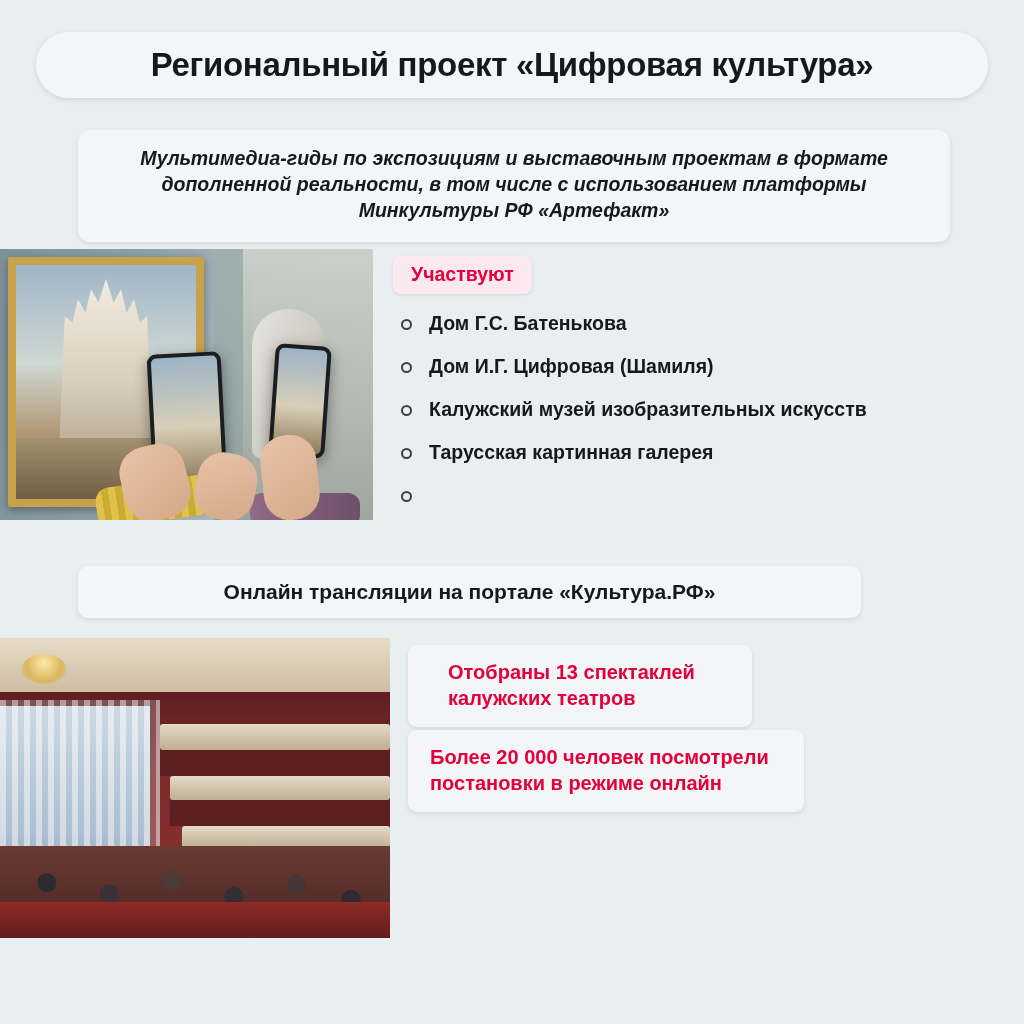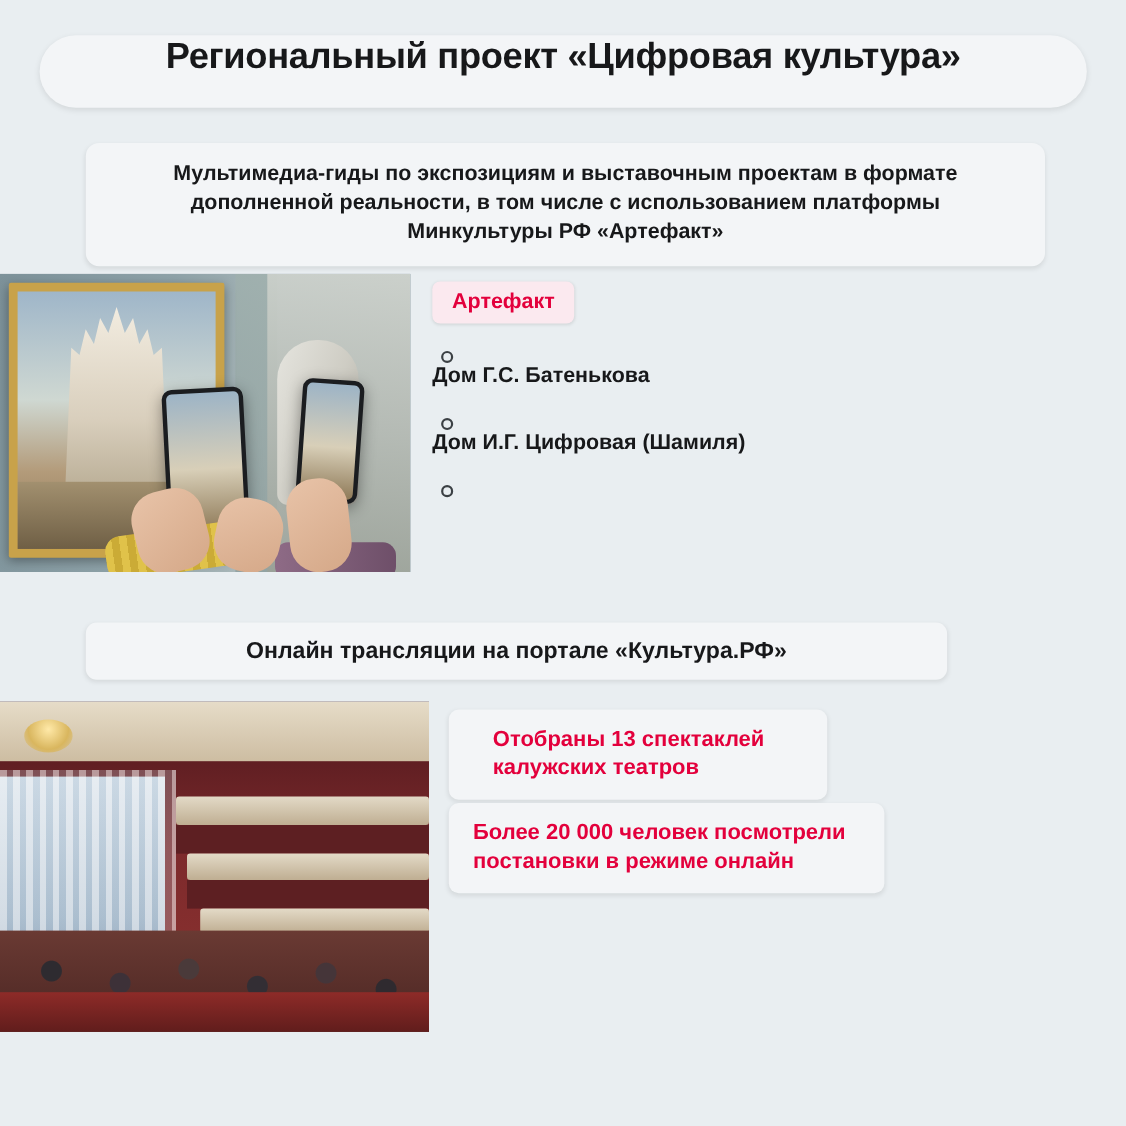--- a/index.html
+++ b/index.html
@@ -19,21 +19,21 @@
   .title-bar {
     position: absolute;
     left: 36px;
     top: 32px;
     width: 952px;
     height: 66px;
     background: #f3f5f7;
     border-radius: 33px;
     box-shadow: 0 2px 6px rgba(0,0,0,0.10);
     display: flex;
-    align-items: flex-start;
+    align-items: center;
     justify-content: center;
   }
   .title-bar .title-text {
     font-size: 33px;
     font-weight: bold;
     color: #17181a;
     letter-spacing: -0.3px;
     white-space: nowrap;
   }
 
@@ -42,20 +42,21 @@
     position: absolute;
     left: 78px;
     top: 130px;
     width: 872px;
     padding: 16px 30px 18px 30px;
     box-sizing: border-box;
     background: #f3f5f7;
     border-radius: 12px;
     box-shadow: 0 2px 5px rgba(0,0,0,0.09);
     text-align: center;
+    font-style: italic;
   }
   .subtitle-card .subtitle-text {
     font-size: 19.5px;
     font-weight: bold;
     line-height: 1.33;
     color: #17181a;
     display: block;
   }
 
   
@@ -174,21 +175,20 @@
     padding: 0;
     list-style: none;
   }
   .list li {
     display: flex;
     align-items: flex-start;
     margin-bottom: 20px;
     font-size: 19.5px;
     font-weight: bold;
     color: #17181a;
-    flex-direction: column;
   }
   .list li .marker {
     flex: 0 0 auto;
     width: 11px;
     height: 11px;
     border: 2px solid #3b4044;
     border-radius: 50%;
     margin: 7px 17px 0 8px;
     box-sizing: border-box;
   }
@@ -319,29 +319,37 @@
     <div class="screen"></div>
   </div>
   <div class="sleeve"></div>
   <div class="sleeve2"></div>
   <div class="hand h1"></div>
   <div class="hand h2"></div>
   <div class="hand h3"></div>
 </div>
 
 <div class="participants">
-  <div class="badge-pink">Артефакт</div>
+  <div class="badge-pink">Участвуют</div>
   <ul class="list">
     <li>
       <span class="marker"></span>
       <span>Дом Г.С. Батенькова</span>
     </li>
     <li>
       <span class="marker"></span>
       <span>Дом И.Г. Цифровая (Шамиля)</span>
+    </li>
+    <li>
+      <span class="marker"></span>
+      <span>Калужский музей изобразительных искусств</span>
+    </li>
+    <li>
+      <span class="marker"></span>
+      <span>Тарусская картинная галерея</span>
     </li>
     <li>
       <span class="marker"></span>
     </li>
   </ul>
 </div>
 
 <div class="online-banner">
   <span class="banner-text">Онлайн трансляции на портале «Культура.РФ»</span>
 </div>

